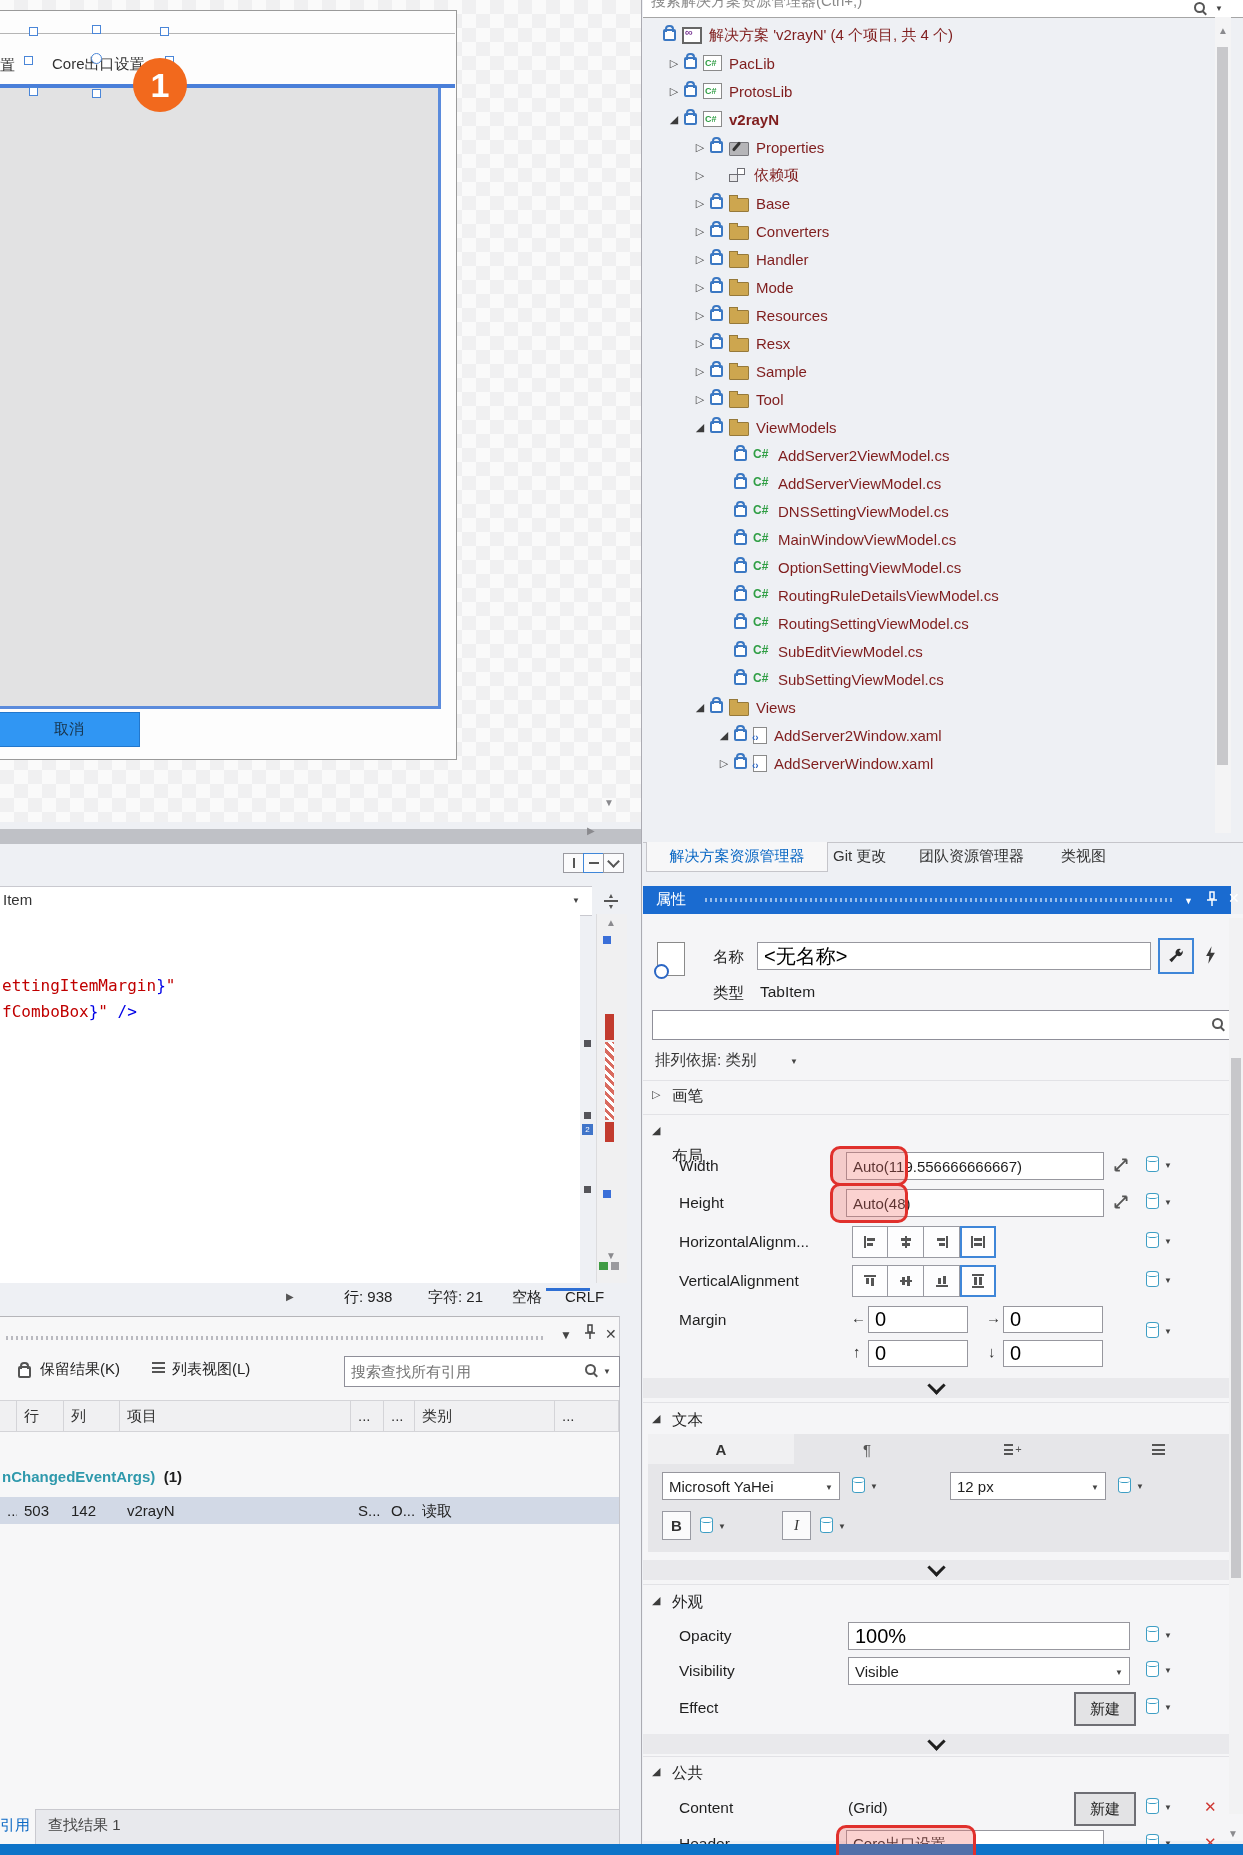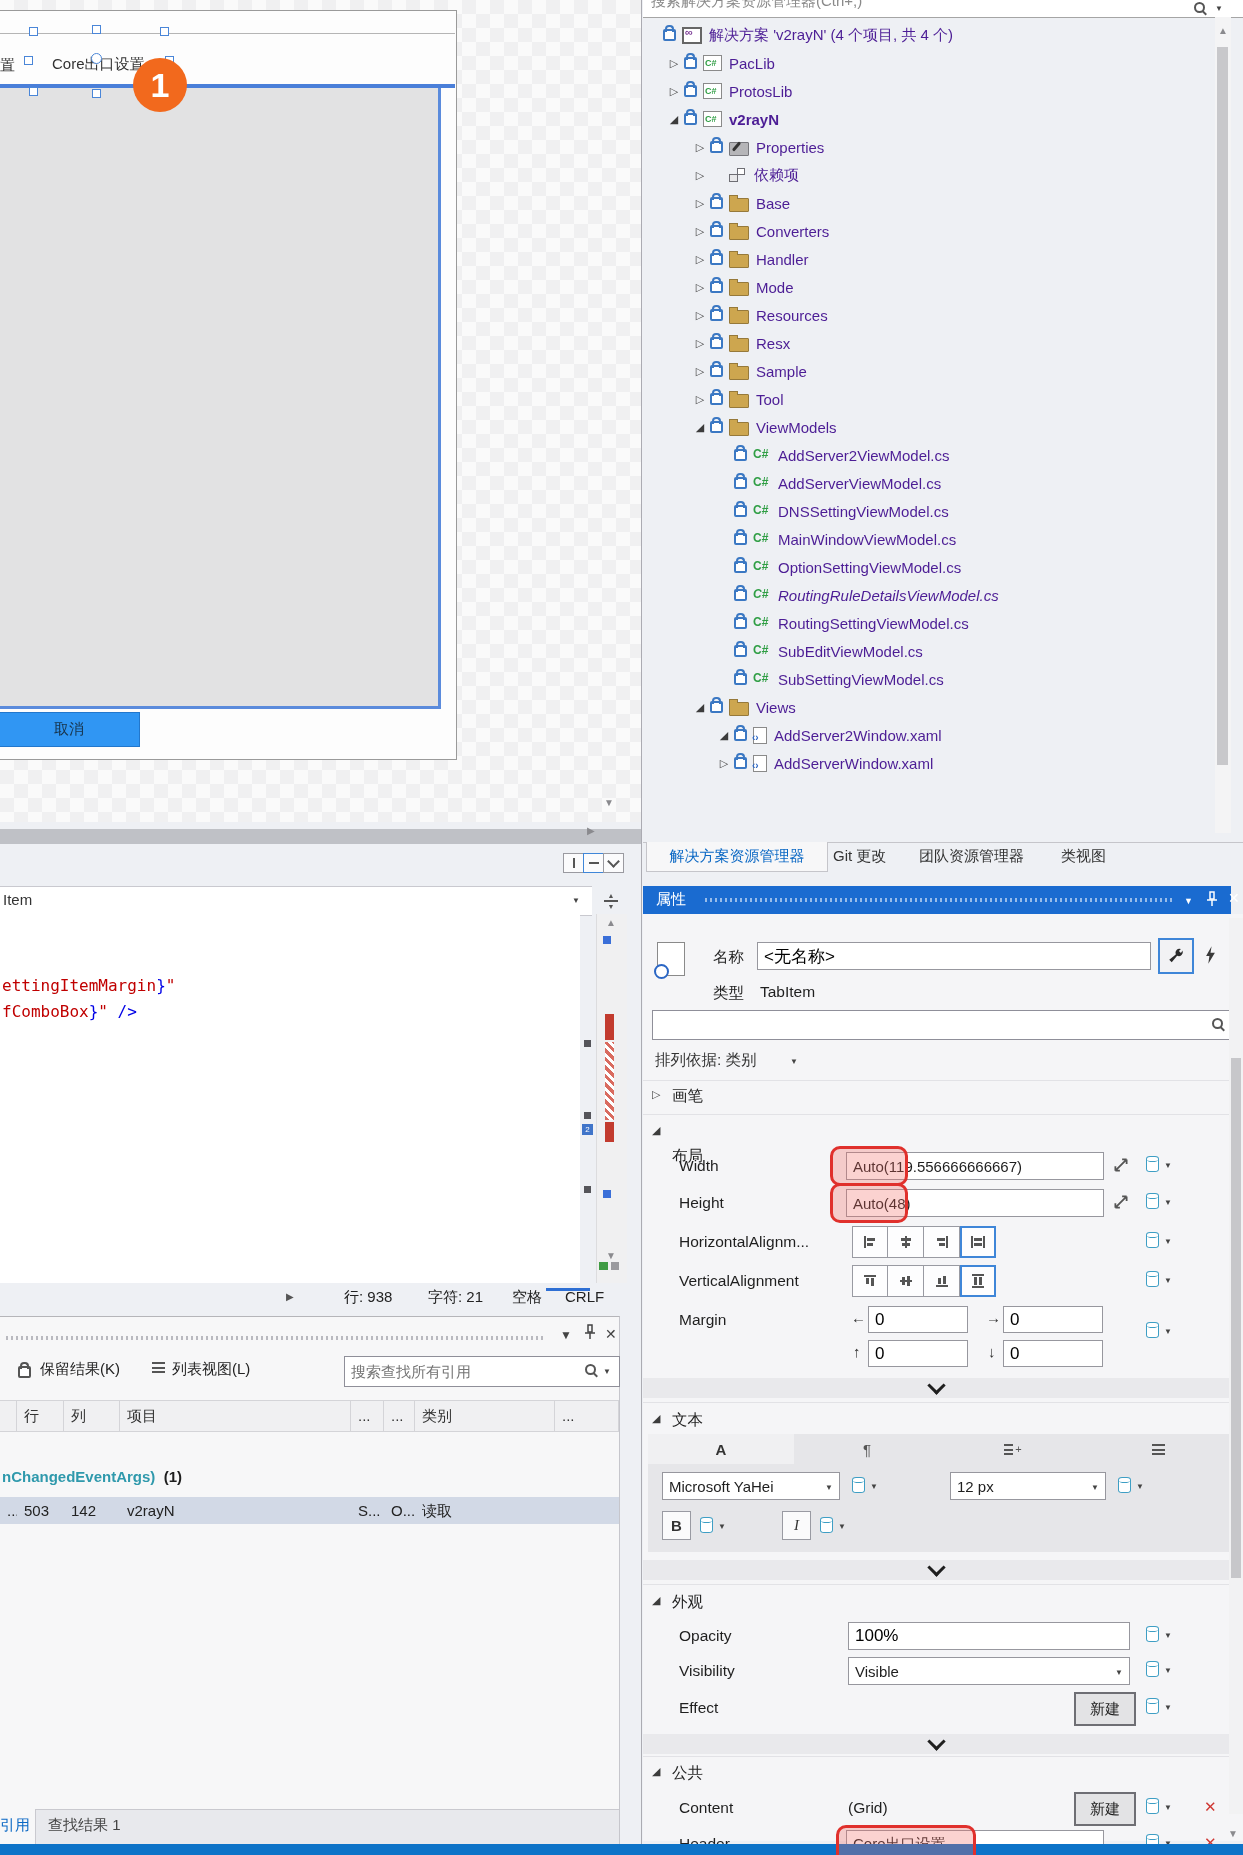--- a/index.html
+++ b/index.html
@@ -59,21 +59,21 @@
   #fr-row .fr-cell{height:27px;line-height:27px;border-right:none;color:#222;}
   .fr-tab{position:absolute;height:35px;line-height:32px;box-sizing:border-box;}
   
   #col-divider{left:641px;top:0;width:1px;height:1844px;background:#ababb2;}
   
   #se-search{left:643px;top:0;width:600px;height:17px;background:#fff;border-bottom:1px solid #a5a5a5;overflow:hidden;}
   #se-tree{left:643px;top:21px;width:570px;height:812px;overflow:hidden;}
   .tree-row{height:28px;display:flex;align-items:center;white-space:nowrap;}
   .exp{width:20px;flex:none;color:#3c3c3c;font-size:11px;text-align:center;}
   .ticon{flex:none;display:inline-block;position:relative;margin-right:7px;}
-  .tlabel{color:#4c1d95;} .tlabel.b{font-weight:bold;}
+  .tlabel{color:#7f1d1d;} .tlabel.b{font-weight:bold;}
   .tree-row .lock{margin-right:6px;flex:none;}
   .hide{visibility:hidden;}
   .ic-solution{width:16px;height:13px;border:2px solid #666;background:#fff;}
   .ic-solution::after{content:"\221E";position:absolute;color:#7b3a96;font-size:11px;font-weight:bold;left:1px;top:-3px;}
   .ic-csproj{width:17px;height:14px;border:1px solid #8a8a8a;background:#fff;}
   .ic-csproj::after{content:"C#";position:absolute;color:#2f9e44;font-weight:bold;font-size:9px;left:1px;top:2px;}
   .ic-cs{width:18px;height:14px;}
   .ic-cs::after{content:"C#";position:absolute;color:#2f9e44;font-weight:bold;font-size:12px;left:0;top:-1px;}
   .ic-folder{width:18px;height:12px;background:#cda64f;border:1px solid #96793a;border-radius:1px;margin-top:3px;}
   .ic-folder::before{content:"";position:absolute;left:-1px;top:-4px;width:7px;height:3px;background:#cda64f;border:1px solid #96793a;border-bottom:none;}
@@ -87,21 +87,21 @@
   #se-scroll{left:1215px;top:17px;width:16px;height:816px;background:#f4f4f5;}
   #se-scroll .thumb{position:absolute;left:2px;top:30px;width:11px;height:718px;background:#c8c8cb;}
   .se-tab{position:absolute;top:842px;height:29px;line-height:27px;color:#333;}
   .se-tab.sel{background:#f7f7f8;color:#0b68c4;border:1px solid #c5c5ca;border-top:none;}
   
   #pp-title{left:643px;top:886px;width:588px;height:28px;background:#1a6bd0;color:#fff;}
   #pp-body{left:643px;top:914px;width:600px;height:927px;background:#f5f5f7;}
   .pp-label{position:absolute;color:#1f1f1f;font-size:15.5px;}
   .tb{position:absolute;background:#fff;border:1px solid #97979e;box-sizing:border-box;font-size:15px;
       display:flex;align-items:center;padding:0 6px;white-space:nowrap;overflow:hidden;}
-  .tb input{border:none;outline:none;background:transparent;width:100%;font-size:17px;padding:0;}
+  .tb input{border:none;outline:none;background:transparent;width:100%;font-size:20px;padding:0;}
   .pm{position:absolute;width:11px;height:14px;border:1px solid #3e9ec4;border-radius:4px/3px;background:#fff;}
   .pm::before{content:"";position:absolute;left:0;right:0;top:1px;height:3px;border-bottom:1px solid #3e9ec4;border-radius:50%;}
   .ddv{position:absolute;color:#444;font-size:8px;}
   .ann{position:absolute;border:3px solid #e0302c;border-radius:10px;background:rgba(242,105,100,.30);z-index:4;}
   .sect-arrow{position:absolute;color:#3c3c3c;font-size:11px;}
   .align-group{position:absolute;display:flex;}
   .align-btn{width:36px;height:32px;border:1px solid #999aa2;border-left:none;background:#fdfdfe;display:flex;align-items:center;justify-content:center;box-sizing:border-box;}
   .align-btn:first-child{border-left:1px solid #999aa2;}
   .align-btn.sel{border:2px solid #3f86d8;}
   .align-btn svg{stroke:#555;fill:#555;}
@@ -377,21 +377,21 @@
       <span class="lock"></span>
       <span class="ticon ic-cs"></span>
       <span class="tlabel">MainWindowViewModel.cs</span>
     </div>
     <div class="tree-row" style="padding-left: 71px;">
       <span class="exp"></span>
       <span class="lock"></span>
       <span class="ticon ic-cs"></span>
       <span class="tlabel">OptionSettingViewModel.cs</span>
     </div>
-    <div class="tree-row" style="padding-left: 71px; font-style: italic;">
+    <div class="tree-row" style="padding-left: 71px;">
       <span class="exp"></span>
       <span class="lock"></span>
       <span class="ticon ic-cs"></span>
       <span class="tlabel">RoutingRuleDetailsViewModel.cs</span>
     </div>
     <div class="tree-row" style="padding-left: 71px;">
       <span class="exp"></span>
       <span class="lock"></span>
       <span class="ticon ic-cs"></span>
       <span class="tlabel">RoutingSettingViewModel.cs</span>

